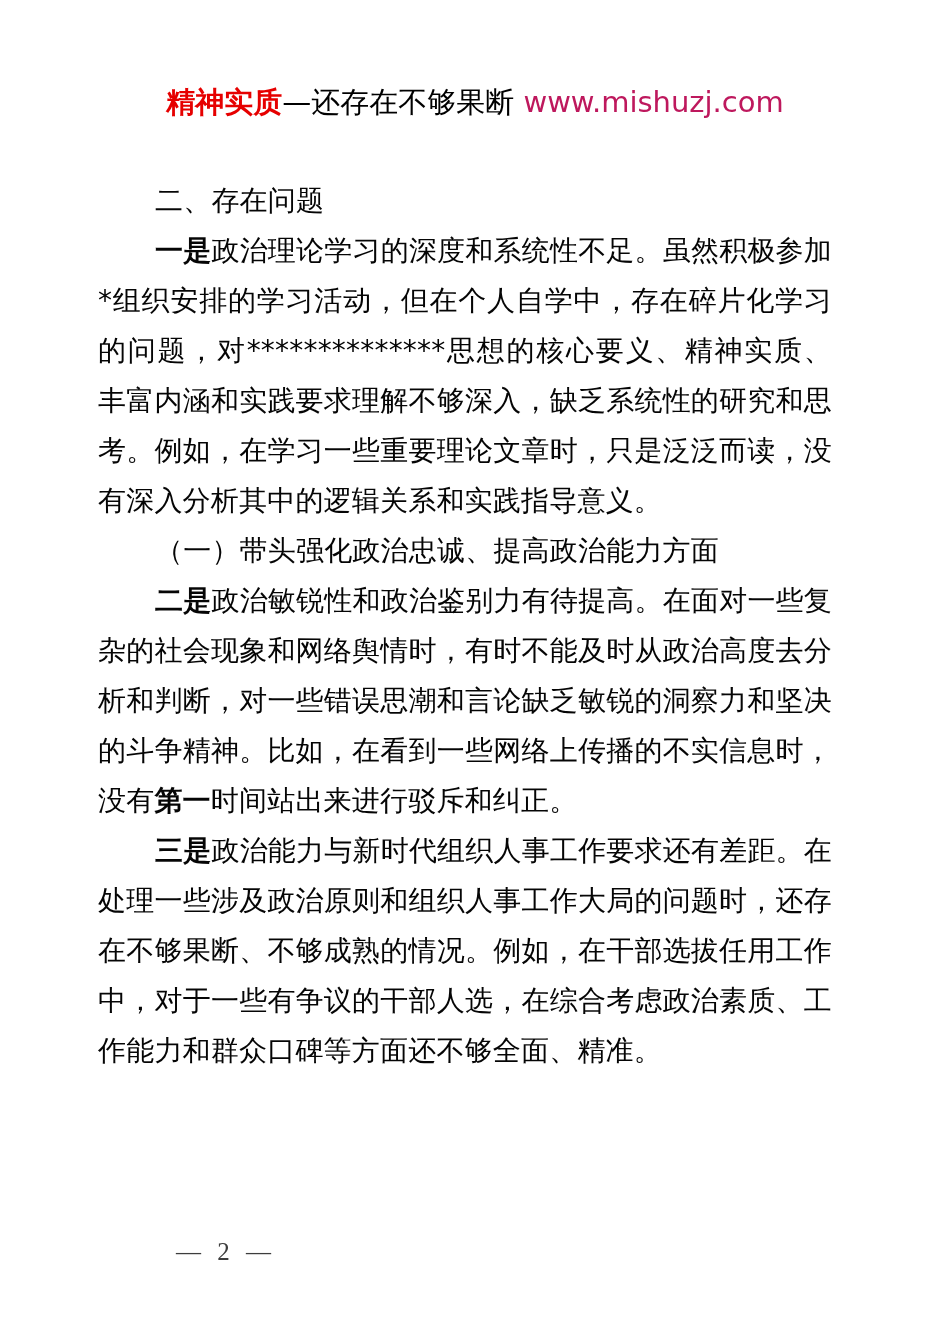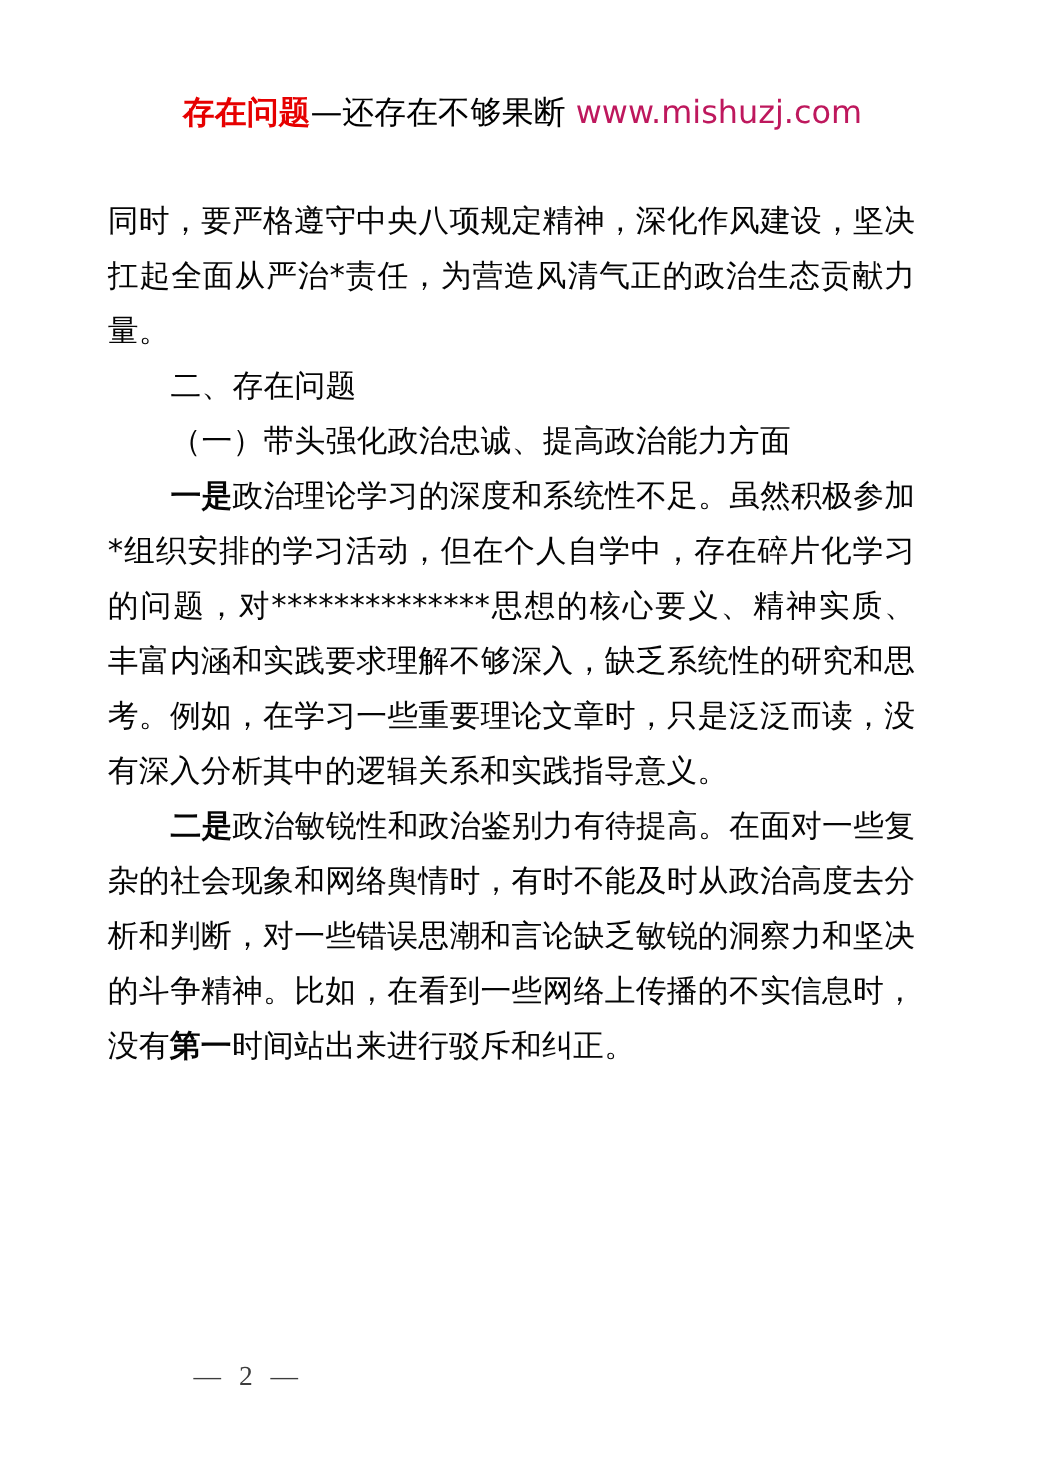--- a/index.html
+++ b/index.html
@@ -60,26 +60,26 @@
     letter-spacing: 5px;
     white-space: nowrap;
   }
 </style>
 </head>
 <body>
 
 <div class="page">
 
   <div class="site-header">
-    <span class="site-name" style="color: rgb(230, 0, 0);">存在问题</span><span>—还存在不够果断 </span><span class="site-url" style="color: #be185d;">www.mishuzj.com</span>
+    <span class="site-name" style="color: rgb(230, 0, 0);">精神实质</span><span>—还存在不够果断 </span><span class="site-url" style="color: #be185d;">www.mishuzj.com</span>
   </div>
 
   <div class="doc-body" id="doc-body">
-      <p class=""><span class="seg-normal">同时，要严格遵守中央八项规定精神，深化作风建设，坚决扛起全面从严治*责任，为营造风清气正的政治生态贡献力量。</span></p>
       <p class="indent"><span class="seg-normal">二、存在问题</span></p>
+      <p class="indent"><span class="seg-bold">一是</span><span class="seg-normal">政治理论学习的深度和系统性不足。虽然积极参加*组织安排的学习活动，但在个人自学中，存在碎片化学习的问题，对**************思想的核心要义、精神实质、丰富内涵和实践要求理解不够深入，缺乏系统性的研究和思考。例如，在学习一些重要理论文章时，只是泛泛而读，没有深入分析其中的逻辑关系和实践指导意义。</span></p>
       <p class="indent"><span class="seg-normal">（一）带头强化政治忠诚、提高政治能力方面</span></p>
-      <p class="indent"><span class="seg-bold">一是</span><span class="seg-normal">政治理论学习的深度和系统性不足。虽然积极参加*组织安排的学习活动，但在个人自学中，存在碎片化学习的问题，对**************思想的核心要义、精神实质、丰富内涵和实践要求理解不够深入，缺乏系统性的研究和思考。例如，在学习一些重要理论文章时，只是泛泛而读，没有深入分析其中的逻辑关系和实践指导意义。</span></p>
       <p class="indent"><span class="seg-bold">二是</span><span class="seg-normal">政治敏锐性和政治鉴别力有待提高。在面对一些复杂的社会现象和网络舆情时，有时不能及时从政治高度去分析和判断，对一些错误思潮和言论缺乏敏锐的洞察力和坚决的斗争精神。比如，在看到一些网络上传播的不实信息时，没有</span><span class="seg-bold">第一</span><span class="seg-normal">时间站出来进行驳斥和纠正。</span></p>
+      <p class="indent"><span class="seg-bold">三是</span><span class="seg-normal">政治能力与新时代组织人事工作要求还有差距。在处理一些涉及政治原则和组织人事工作大局的问题时，还存在不够果断、不够成熟的情况。例如，在干部选拔任用工作中，对于一些有争议的干部人选，在综合考虑政治素质、工作能力和群众口碑等方面还不够全面、精准。</span></p>
     </div>
 
   <div class="page-footer">— 2 —</div>
 
 </div>
 
 </body></html>

